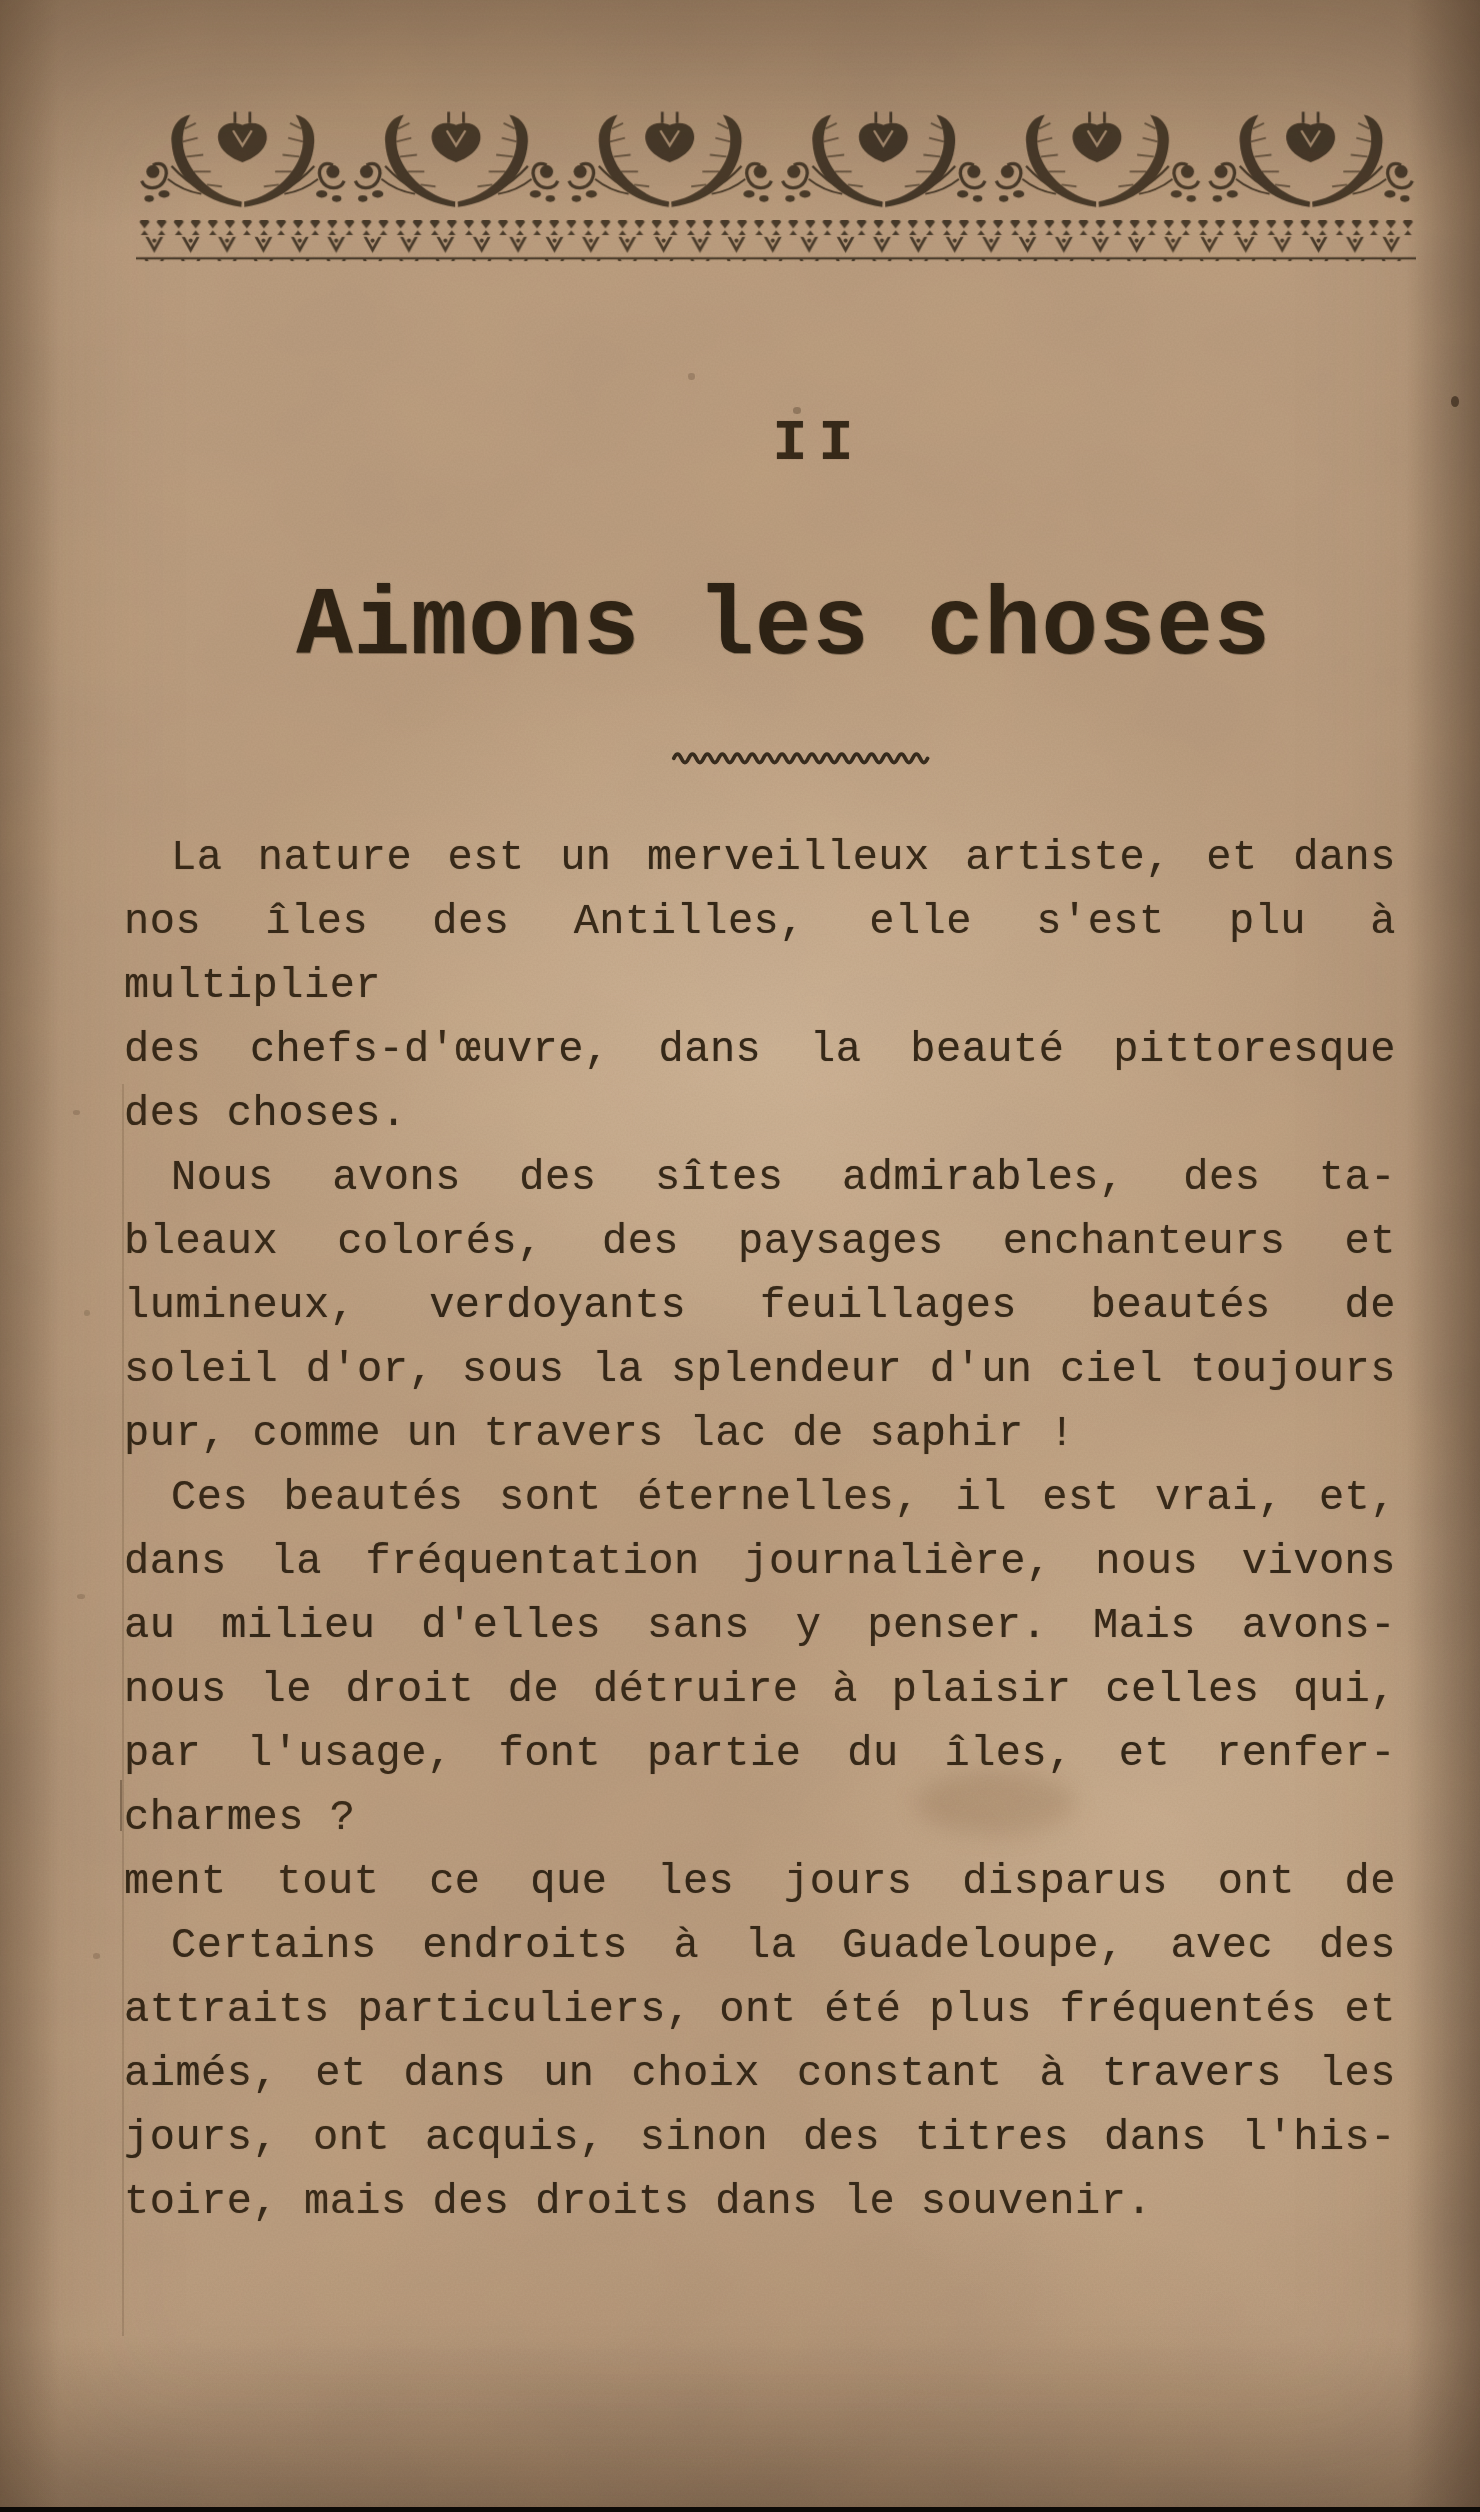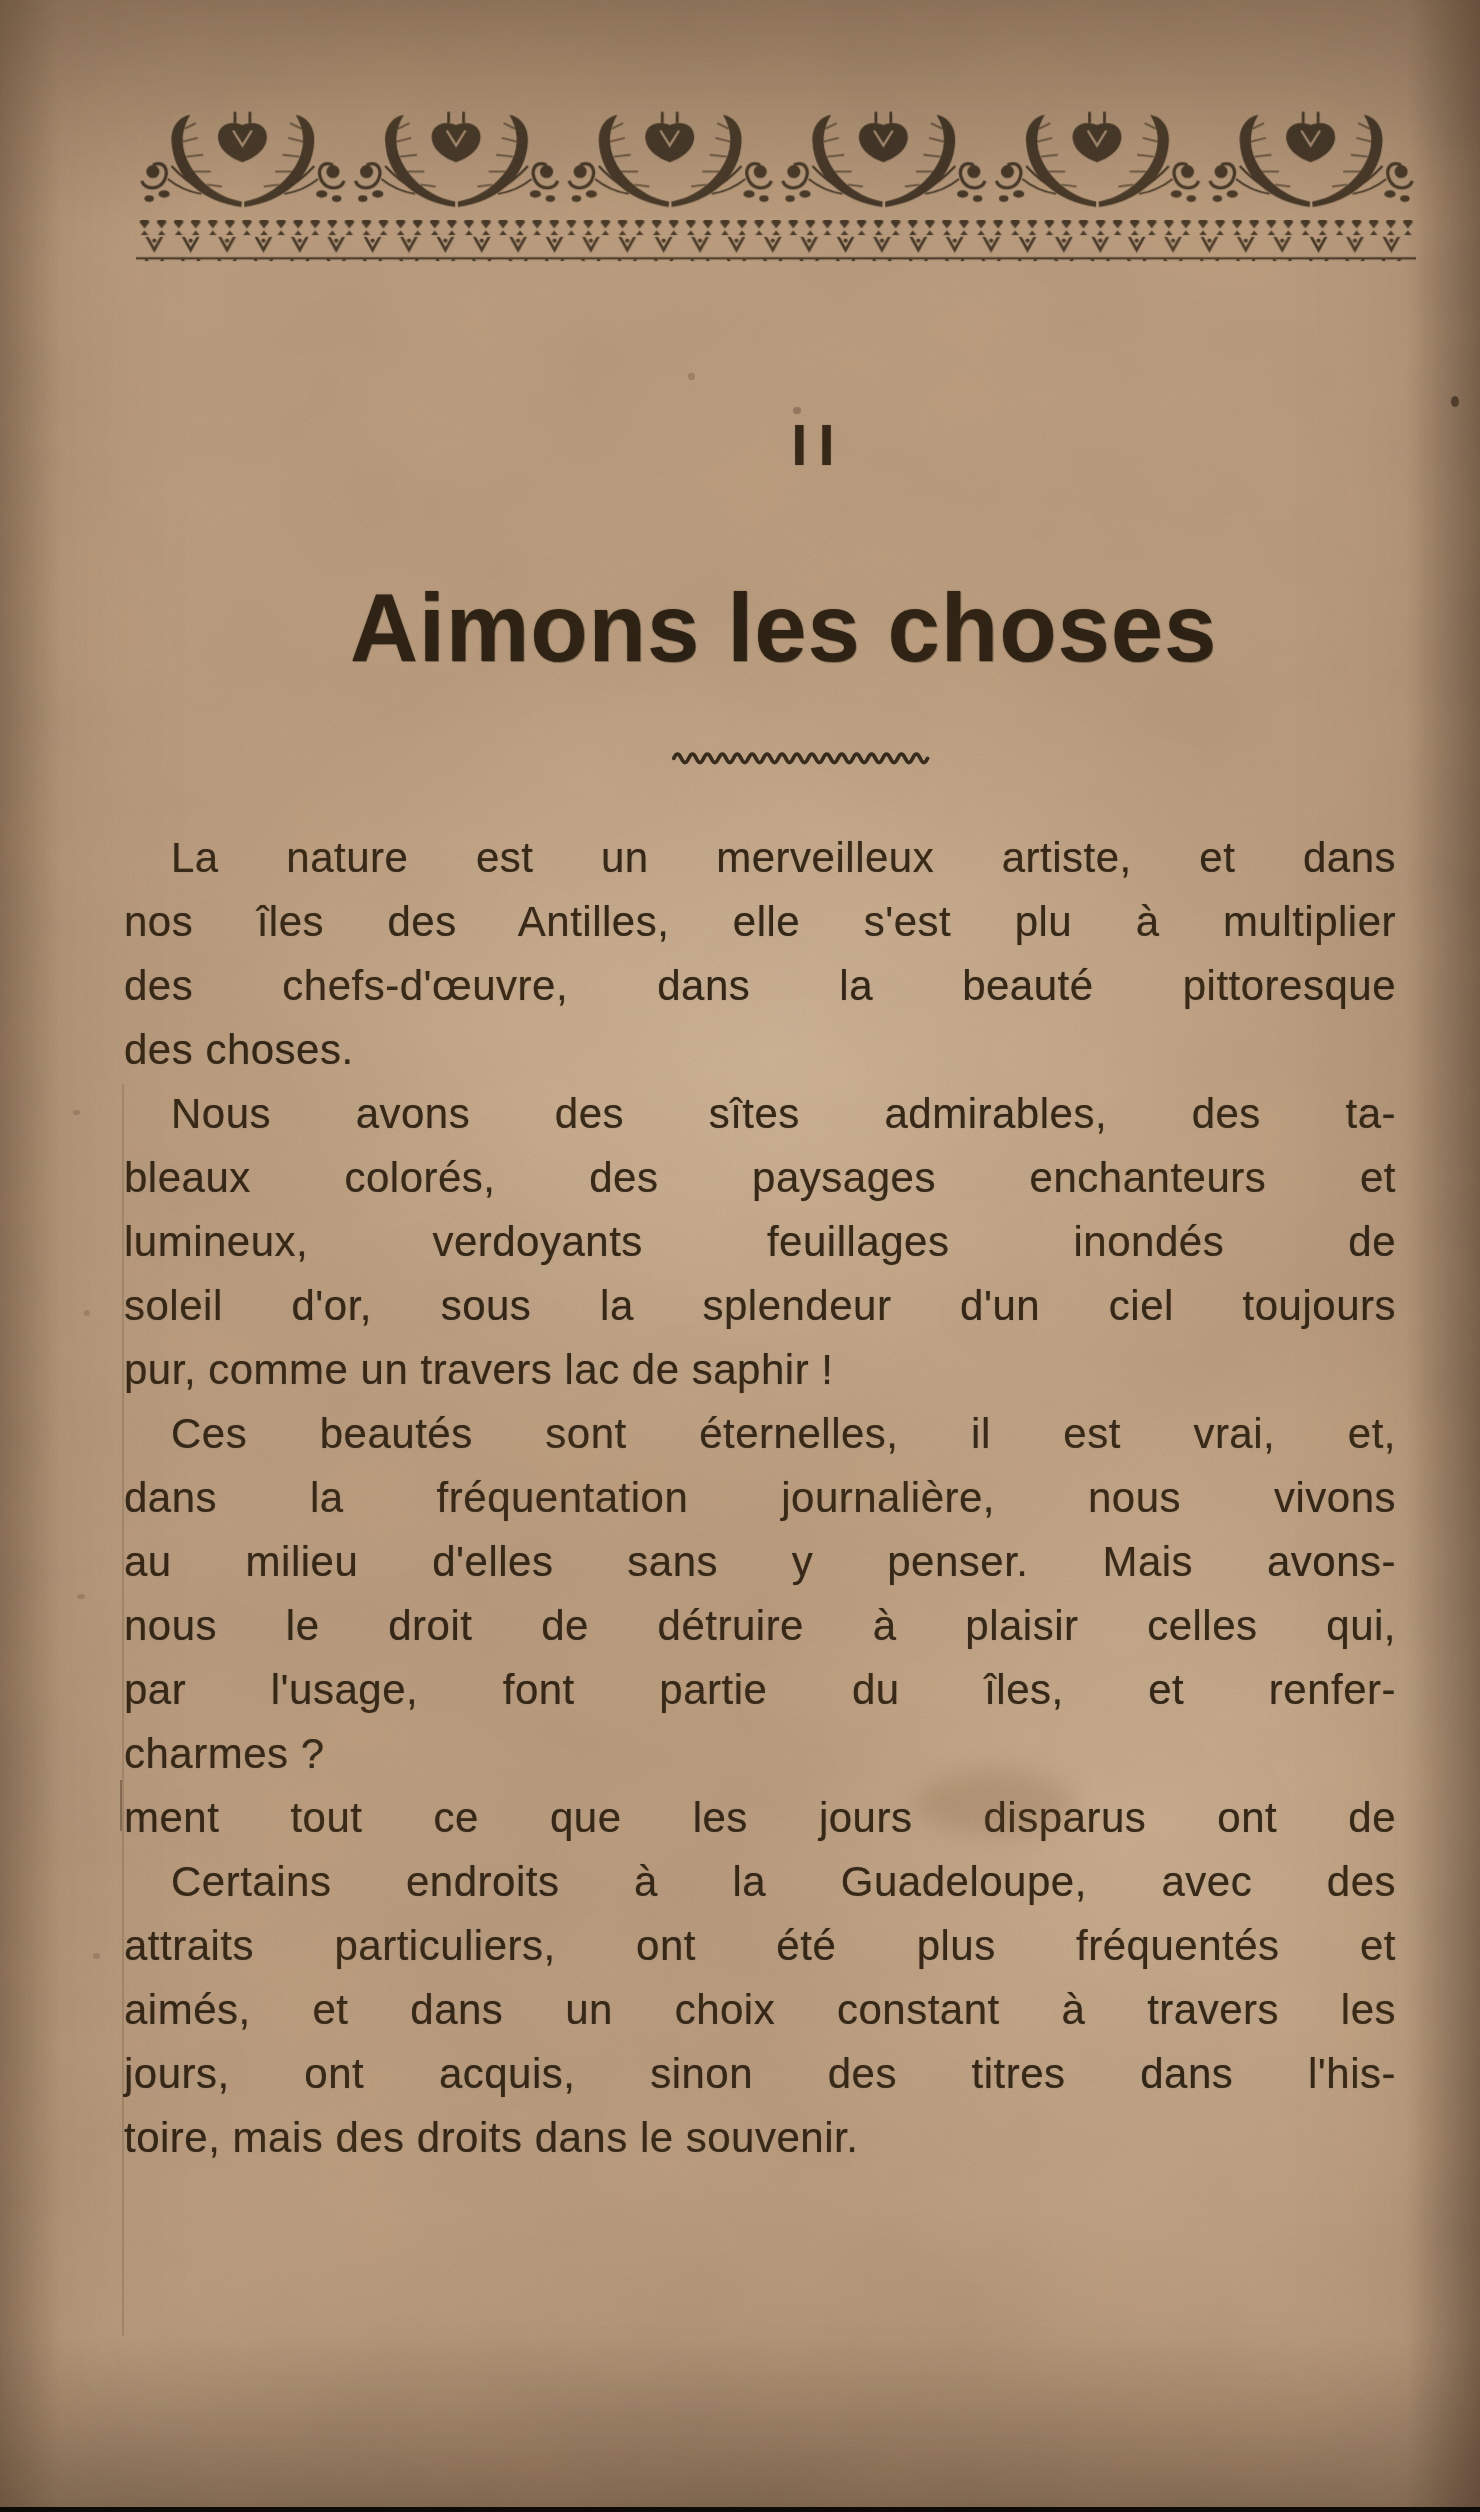--- a/index.html
+++ b/index.html
@@ -1,20 +1,20 @@
 <!DOCTYPE html>
 <html style="font-size:15px"><head>
 <meta charset="utf-8">
 <style>
   html,body { margin:0; padding:0; background:#6b5947; }
   .page {
     position: relative;
     width: 1481px; height: 2512px;
     overflow: hidden;
-    font-family: Liberation Sans, sans-serif;
+    font-family: Liberation Mono, monospace;
     background:
       radial-gradient(ellipse 841px 654px at 52% 42%, rgba(233,212,184,0.42), rgba(233,212,184,0) 70%),
       radial-gradient(ellipse 654px 841px at 78% 72%, rgba(226,203,174,0.35), rgba(226,203,174,0) 65%),
       radial-gradient(ellipse 1121px 467px at 50% 100%, rgba(125,98,72,0.25), rgba(125,98,72,0) 70%),
       linear-gradient(90deg, rgba(88,66,46,0.38) 0%, rgba(88,66,46,0) 4%, rgba(88,66,46,0) 95%, rgba(70,52,38,0.5) 100%),
       linear-gradient(180deg, rgba(97,73,51,0.35) 0%, rgba(97,73,51,0) 9%, rgba(97,73,51,0) 93%, rgba(60,44,32,0.35) 100%),
       #b99c7f;
   }
   .ornament { position:absolute; left:135px; top:110px; }
   .chapter {
@@ -110,21 +110,21 @@
     <path d="M3,11 q4,-9 8,0 t8,0 t8,0 t8,0 t8,0 t8,0 t8,0 t8,0 t8,0 t8,0 t8,0 t8,0 t8,0 t8,0 t8,0 t8,0 t8,0 t8,0 t8,0 t8,0 t8,0 t8,0 t8,0 t8,0 t8,0 t8,0 t8,0 t8,0 t8,0 t8,0 t8,0 t8,0 t8,0 t8,0" fill="none" stroke="#352a1d" stroke-width="4" stroke-linecap="round"></path>
   </svg>
 
   <div class="body">
       <div class="line first">La nature est un merveilleux artiste, et dans</div>
       <div class="line">nos îles des Antilles, elle s'est plu à multiplier</div>
       <div class="line">des chefs-d'œuvre, dans la beauté pittoresque</div>
       <div class="line last">des choses.</div>
       <div class="line first">Nous avons des sîtes admirables, des ta-</div>
       <div class="line">bleaux colorés, des paysages enchanteurs et</div>
-      <div class="line">lumineux, verdoyants feuillages inondés de</div>
+      <div class="line">lumineux, verdoyants feuillages beautés de</div>
       <div class="line">soleil d'or, sous la splendeur d'un ciel toujours</div>
       <div class="line last">pur, comme un travers lac de saphir !</div>
       <div class="line first">Ces beautés sont éternelles, il est vrai, et,</div>
       <div class="line">dans la fréquentation journalière, nous vivons</div>
       <div class="line">au milieu d'elles sans y penser. Mais avons-</div>
       <div class="line">nous le droit de détruire à plaisir celles qui,</div>
       <div class="line">par l'usage, font partie du îles, et renfer-</div>
       <div class="line last">charmes ?</div>
       <div class="line">ment tout ce que les jours disparus ont de</div>
       <div class="line first">Certains endroits à la Guadeloupe, avec des</div>

